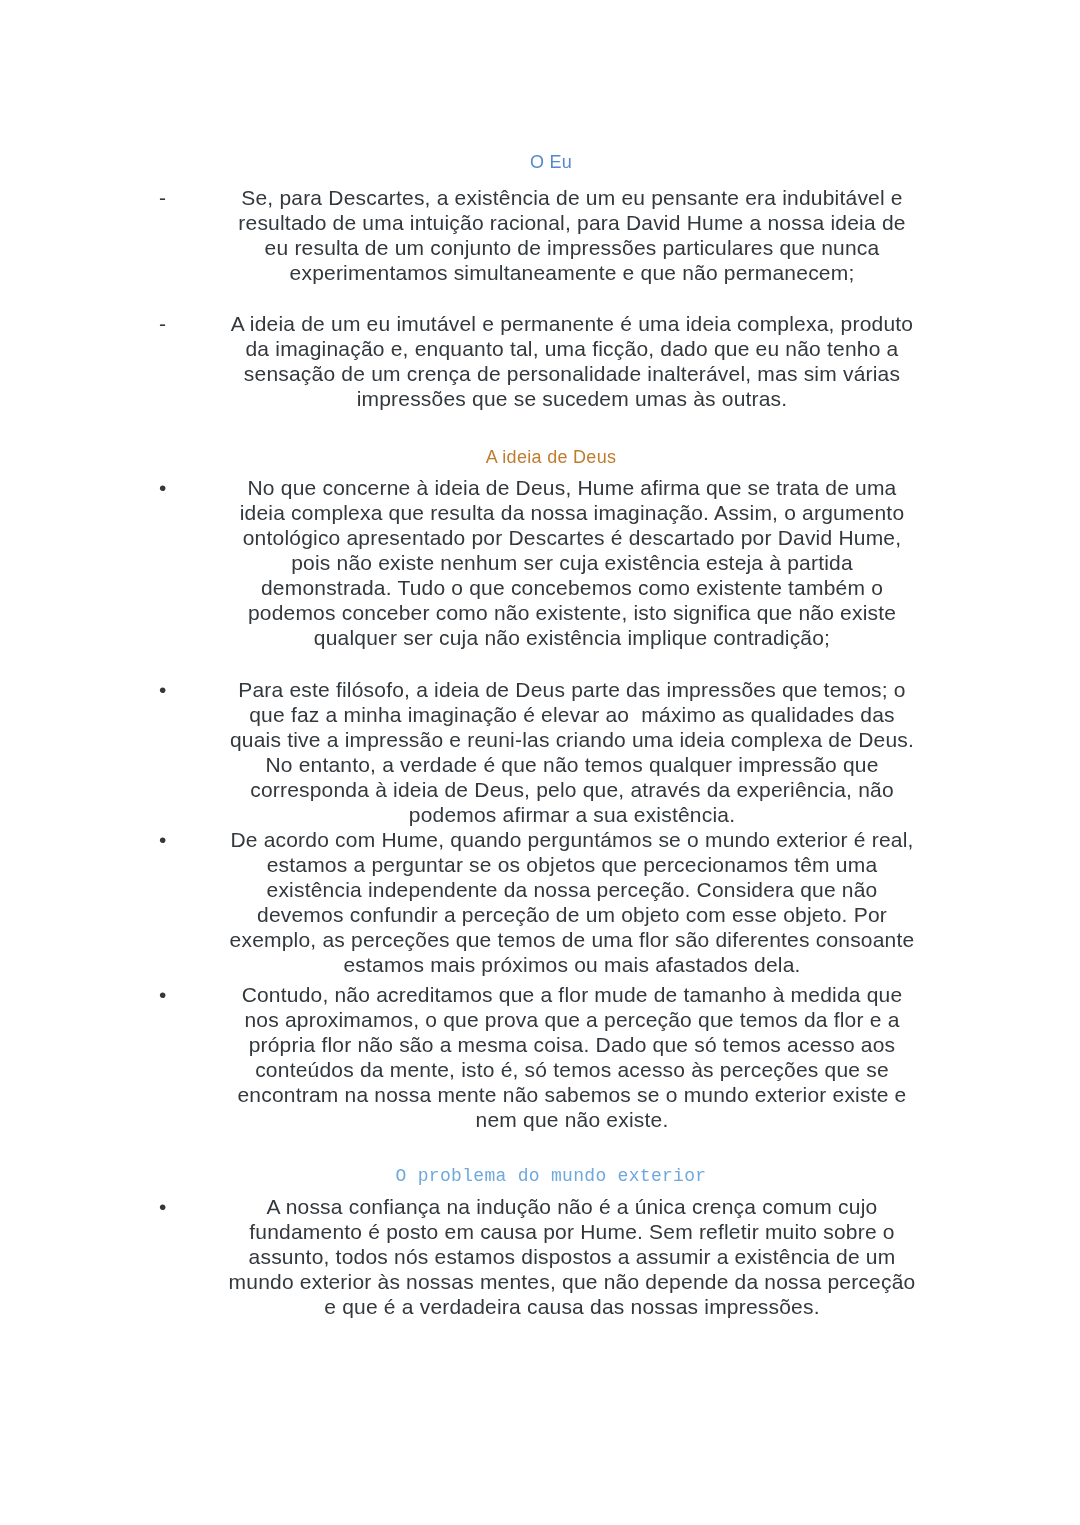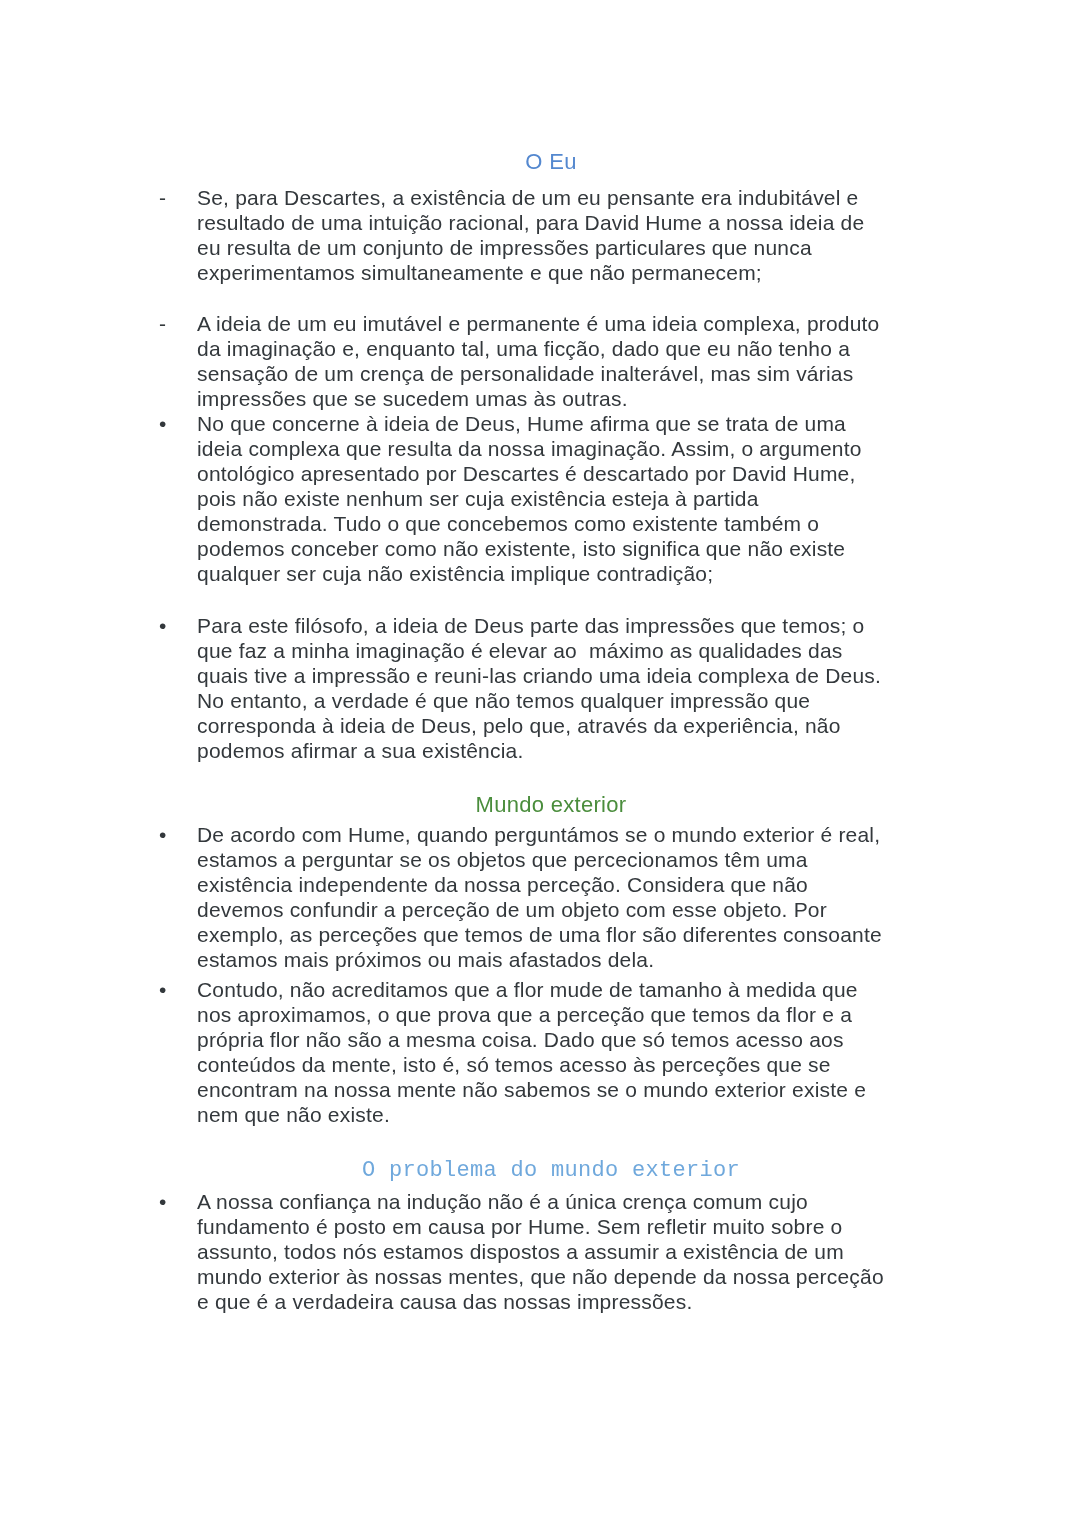--- a/index.html
+++ b/index.html
@@ -8,21 +8,21 @@
     font-family: "Liberation Sans", sans-serif;
     background: #ffffff;
   }
   .page {
     width: 1080px;
     height: 1525px;
     padding: 149px 133px 0 155px;
     overflow: hidden;
   }
   .doc-heading {
-    font-size: 22px;
+    font-size: 18px;
     line-height: 26px;
     font-weight: 400;
     text-align: center;
     letter-spacing: 0.3px;
   }
   .list-item {
     display: flex;
     align-items: flex-start;
     font-size: 21px;
     line-height: 25px;
@@ -30,20 +30,21 @@
   .marker {
     flex: 0 0 42px;
     width: 42px;
     text-align: left;
     padding-left: 4px;
   }
   .para-text {
     flex: 1;
     white-space: pre-wrap;
     letter-spacing: 0.2px;
+    text-align: center;
   }
   
   .sec-eu .doc-heading        { margin-bottom: 10px; }
   .sec-eu .list-item + .list-item       { margin-top: 26px; }
   .sec-deus .doc-heading      { margin-top: 33px; margin-bottom: 5px; }
   .sec-deus .list-item + .list-item     { margin-top: 27px; }
   .sec-mundo .doc-heading     { margin-top: 29px; margin-bottom: 4px; }
   .sec-mundo .list-item + .list-item    { margin-top: 5px; }
   .sec-problema .doc-heading  { margin-top: 31px; margin-bottom: 5px; font-family: Liberation Mono, monospace; }
 </style>
@@ -64,20 +65,21 @@
     <div class="list-item">
       <span class="marker">-</span>
       <div class="para-text">A ideia de um eu imutável e permanente é uma ideia complexa, produto
 da imaginação e, enquanto tal, uma ficção, dado que eu não tenho a
 sensação de um crença de personalidade inalterável, mas sim várias
 impressões que se sucedem umas às outras.</div>
     </div>
   </div>
 
   <div class="section sec-deus">
+    <div class="doc-heading" style="color: rgb(191, 124, 46);">A ideia de Deus</div>
     <div class="list-item">
       <span class="marker">•</span>
       <div class="para-text">No que concerne à ideia de Deus, Hume afirma que se trata de uma
 ideia complexa que resulta da nossa imaginação. Assim, o argumento
 ontológico apresentado por Descartes é descartado por David Hume,
 pois não existe nenhum ser cuja existência esteja à partida
 demonstrada. Tudo o que concebemos como existente também o
 podemos conceber como não existente, isto significa que não existe
 qualquer ser cuja não existência implique contradição;</div>
     </div>
@@ -86,21 +88,20 @@
       <div class="para-text">Para este filósofo, a ideia de Deus parte das impressões que temos; o
 que faz a minha imaginação é elevar ao  máximo as qualidades das
 quais tive a impressão e reuni-las criando uma ideia complexa de Deus.
 No entanto, a verdade é que não temos qualquer impressão que
 corresponda à ideia de Deus, pelo que, através da experiência, não
 podemos afirmar a sua existência.</div>
     </div>
   </div>
 
   <div class="section sec-mundo">
-    <div class="doc-heading" style="color: rgb(74, 141, 60);">Mundo exterior</div>
     <div class="list-item">
       <span class="marker">•</span>
       <div class="para-text">De acordo com Hume, quando perguntámos se o mundo exterior é real,
 estamos a perguntar se os objetos que percecionamos têm uma
 existência independente da nossa perceção. Considera que não
 devemos confundir a perceção de um objeto com esse objeto. Por
 exemplo, as perceções que temos de uma flor são diferentes consoante
 estamos mais próximos ou mais afastados dela.</div>
     </div>
     <div class="list-item">

